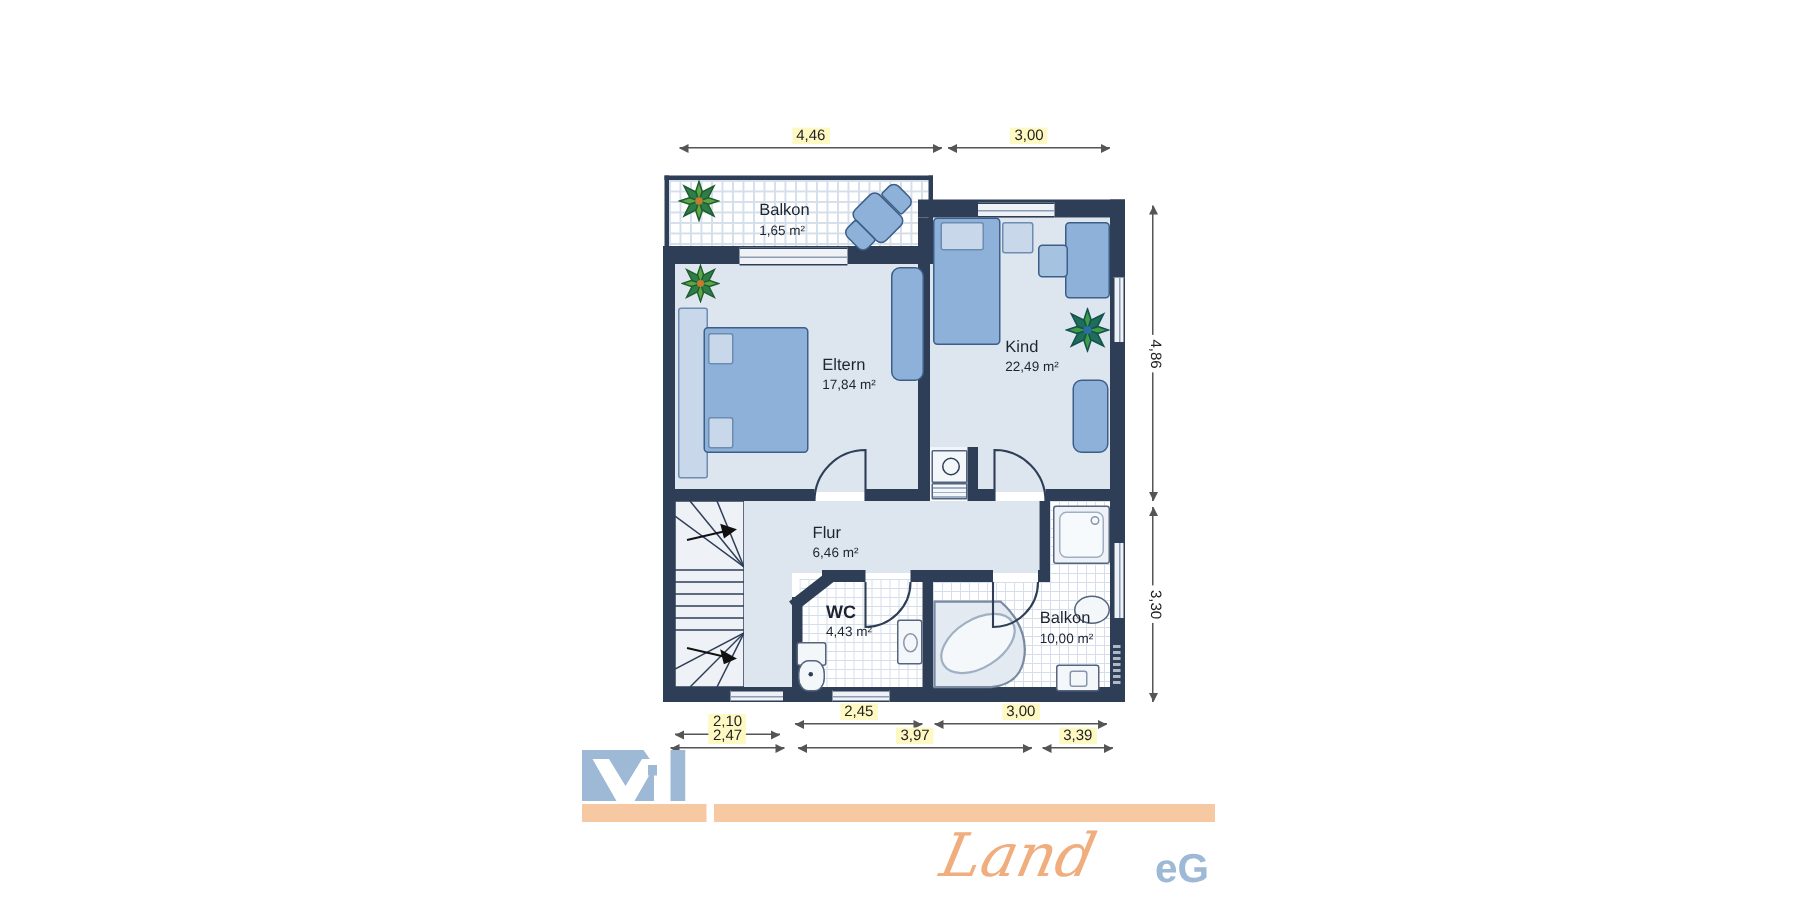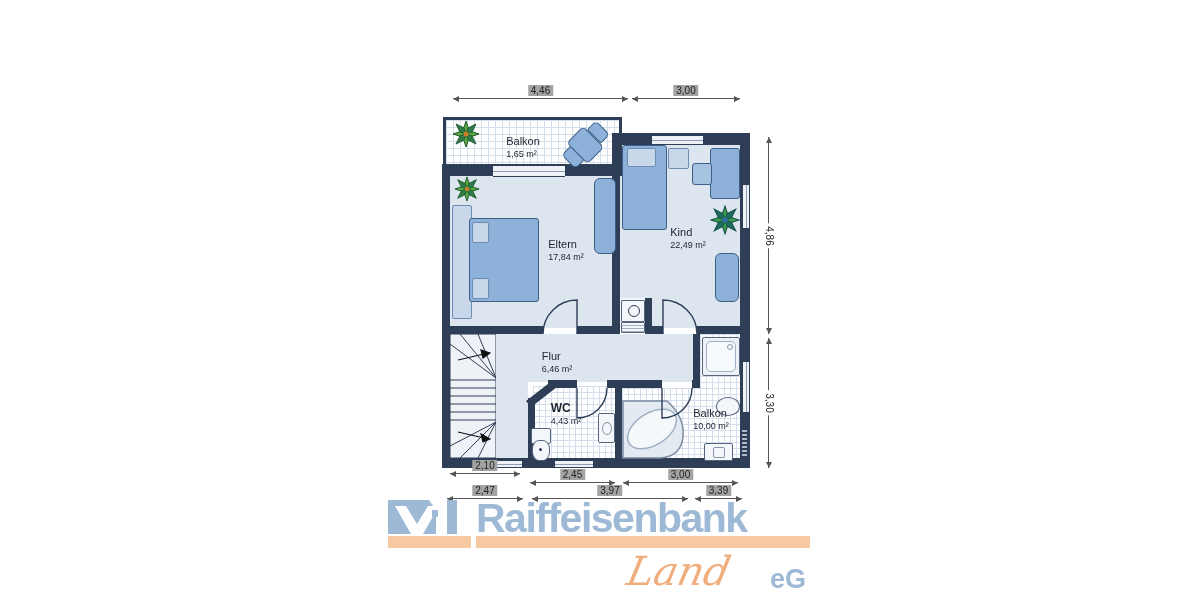--- a/index.html
+++ b/index.html
@@ -29,21 +29,21 @@
   .room-label{position:absolute;text-align:left;color:#1c2430;line-height:1.25;transform:translate(-50%,-50%);}
   .room-label .nm{font-size:11px;}
   .room-label .ar{font-size:9px;}
   .room-label.bold .nm{font-weight:bold;font-size:12px;}
   
   .dim-h{position:absolute;height:14px;}
   .dim-h .line{position:absolute;left:0;right:0;top:11px;height:1px;background:#555;}
   .dim-h .ah{position:absolute;top:8.5px;width:0;height:0;border-top:3px solid transparent;border-bottom:3px solid transparent;}
   .dim-h .ah.l{left:0;border-right:6px solid #555;}
   .dim-h .ah.r{right:0;border-left:6px solid #555;}
-  .dim-h .val{position:absolute;top:-2px;left:50%;transform:translateX(-50%);font-size:10px;color:#222;background:#a3a3a3;padding:0 3px;}
+  .dim-h .val{position:absolute;top:-2px;left:50%;transform:translateX(-50%);font-size:10px;color:#222;background:#fef9c3;padding:0 3px;}
   .dim-v{position:absolute;width:14px;}
   .dim-v .line{position:absolute;top:0;bottom:0;left:3px;width:1px;background:#555;}
   .dim-v .ah{position:absolute;left:0.5px;width:0;height:0;border-left:3px solid transparent;border-right:3px solid transparent;}
   .dim-v .ah.t{top:0;border-bottom:6px solid #555;}
   .dim-v .ah.b{bottom:0;border-top:6px solid #555;}
   .dim-v .val{position:absolute;top:50%;left:10px;transform:rotate(90deg) translateX(-50%);transform-origin:left top;
               font-size:10px;color:#222;background:#fff;padding:0 3px;white-space:nowrap;}
   
   .logo-word{position:absolute;color:#9db9d6;font-family:"Liberation Sans",sans-serif;}
   .bar{position:absolute;background:#f7c9a2;}
@@ -258,21 +258,21 @@
       <span class="ah t"></span>
       <span class="ah b"></span>
       <span class="val">4,86</span>
   </div>
   <div class="dim-v" style="left:765px;top:338px;height:130px;">
     <span class="line"></span>
       <span class="ah t"></span>
       <span class="ah b"></span>
       <span class="val">3,30</span>
   </div>
-  <div class="dim-h" style="left:450px;top:462px;width:70px;text-decoration:underline;">
+  <div class="dim-h" style="left:450px;top:478px;width:70px;text-decoration:underline;">
     <span class="line"></span>
       <span class="ah l"></span>
       <span class="ah r"></span>
       <span class="val">2,10</span>
   </div>
   <div class="dim-h" style="left:530px;top:471px;width:85px;text-align:center;">
     <span class="line"></span>
       <span class="ah l"></span>
       <span class="ah r"></span>
       <span class="val">2,45</span>
@@ -303,19 +303,18 @@
   </div>
 
   <svg class="abs" style="left:388px;top:500px;" width="69" height="34" viewBox="0 0 69 34">
     <rect width="69" height="34" fill="#9db9d6"></rect>
     <polygon points="7,6 18,6 29,24 40,6 51,6 35,34 23,34" fill="#ffffff"></polygon>
     <rect x="48" y="0" width="11" height="34" fill="#ffffff"></rect>
     <polygon points="48,0 48,10 41,0" fill="#ffffff"></polygon>
     <rect x="44" y="10" width="6" height="7" fill="#9db9d6"></rect>
   </svg>
   <div class="bar" style="left:388px;top:536px;width:83px;height:12px;"></div>
-  <div class="logo-word" style="left:476px;top:495px;font-size:41px;font-weight:bold;letter-spacing:-1.5px;">Raiffeisenbank</div>
   <div class="bar" style="left:476px;top:536px;width:334px;height:12px;"></div>
   <div class="logo-word" style="left:388px;top:554px;font-size:22px;margin-top:48px;">Schrobenhausener</div>
   <div class="logo-word script" style="left:628px;top:548px;font-size:40px;transform:skewX(-12deg);">Land</div>
   <div class="logo-word" style="left:770px;top:564px;font-size:27px;font-weight:bold;">eG</div>
 
 </div>
 
 </body></html>

